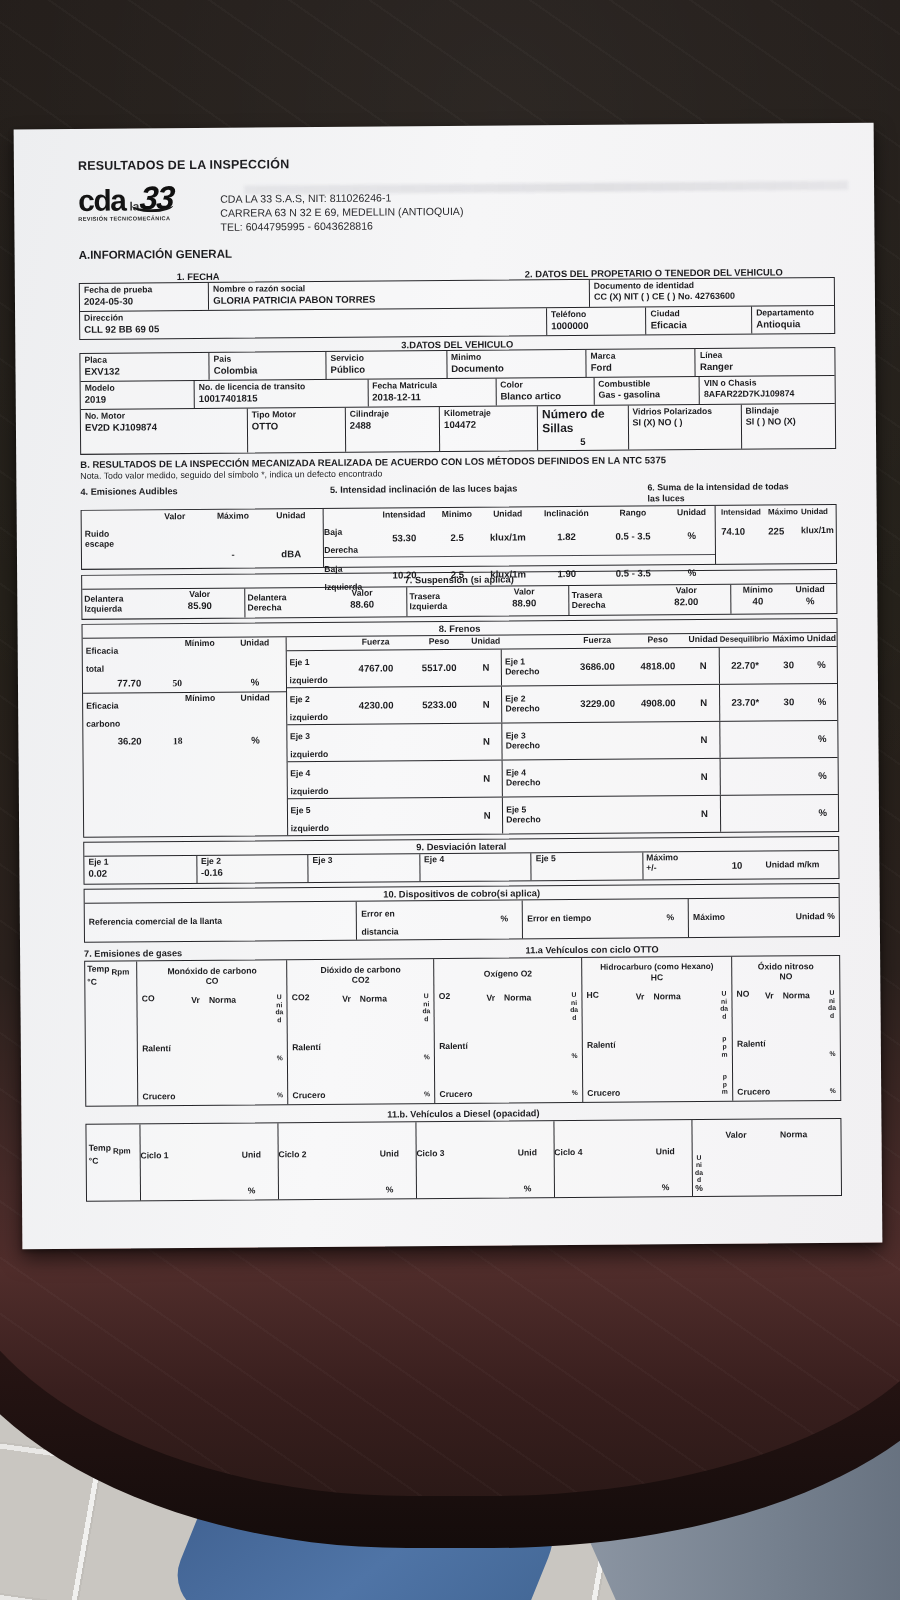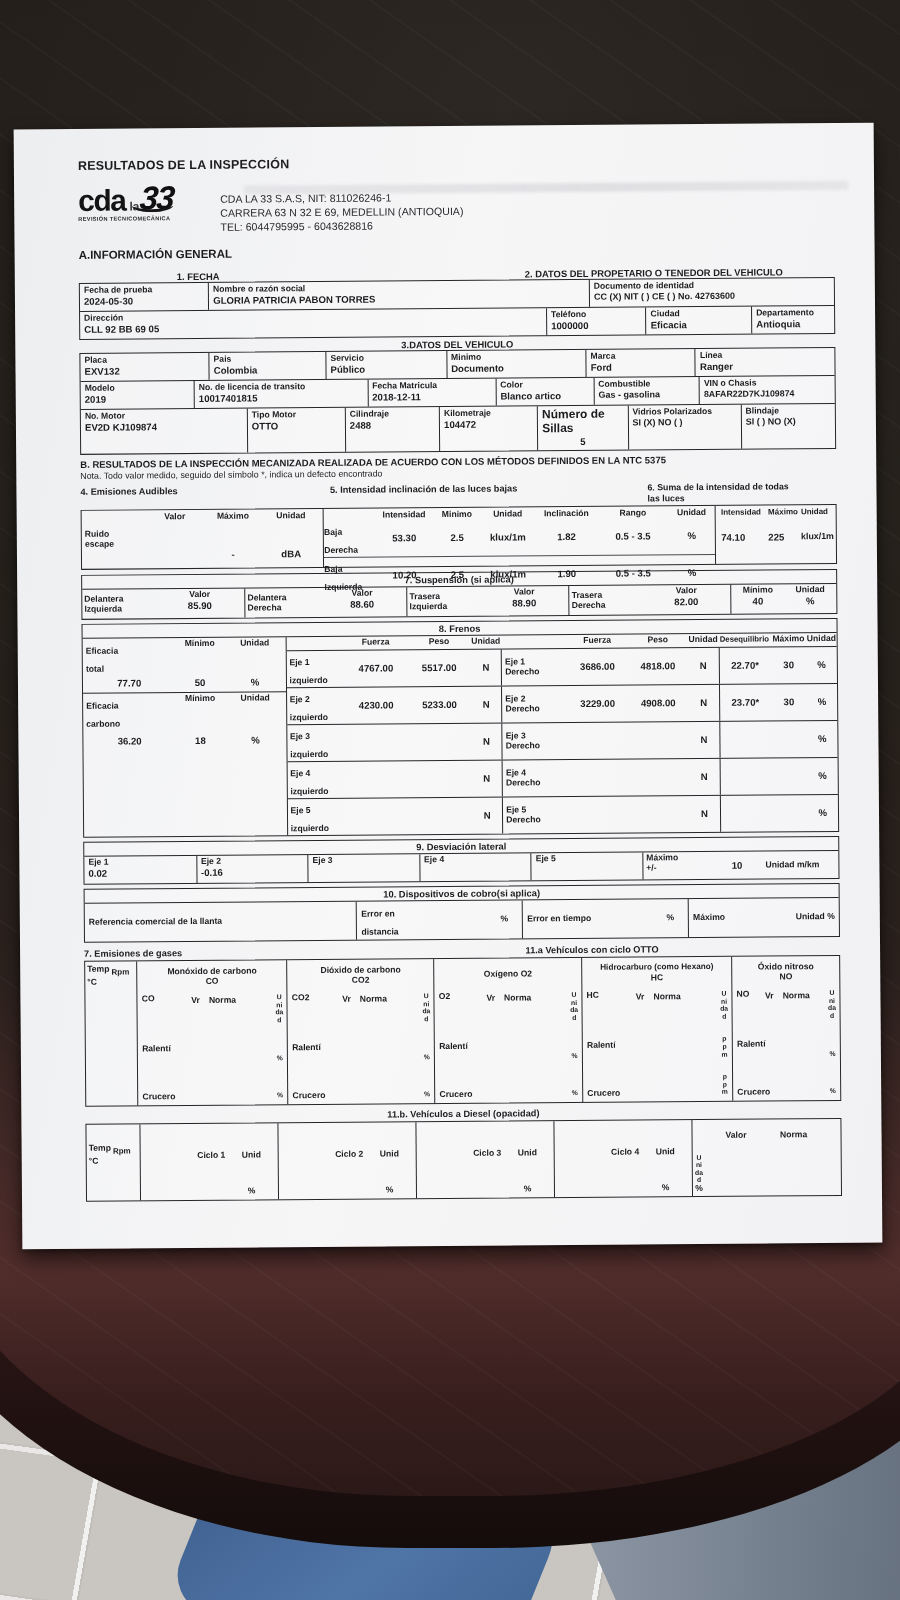--- a/index.html
+++ b/index.html
@@ -76,41 +76,41 @@
   .b4l{width:26%;display:flex;flex-direction:column;justify-content:center;}
   .b4col{flex:1;display:flex;flex-direction:column;text-align:center;}
   .b4col .vv{margin-top:auto;margin-bottom:6px;}
   .box5{width:52%;border-left:1.1px solid #26262a;display:flex;flex-direction:column;box-sizing:border-box;}
   .l5g{display:grid;grid-template-columns:13% 15% 12% 14% 16% 18% 12%;align-items:center;}
   .l5h{padding-top:2px;}
   .l5row{flex:1;}
   .l5row + .l5row{border-top:.9px solid #4a4a50;}
   .box6{flex:1;border-left:1.1px solid #26262a;display:flex;padding:2px 2px;box-sizing:border-box;}
   .b6col{display:flex;flex-direction:column;text-align:left;padding-left:3px;}
-  .b6col .vv{margin-top:15px;}
+  .b6col .vv{margin-top:9px;}
   
   .t7row{display:flex;min-height:29px;}
   .pair{display:flex;width:21.5%;border-left:1.1px solid #26262a;box-sizing:border-box;padding:1px 2px;}
   .pair:first-child{border-left:none;}
   .pl{width:46%;display:flex;flex-direction:column;justify-content:center;}
   .pv{flex:1;text-align:center;}
   .minu{flex:1;display:flex;border-left:1.1px solid #26262a;}
   .minu > div{flex:1;text-align:center;padding-top:1px;}
   
   .f8body{display:flex;}
   .f8left{width:27%;border-right:1.1px solid #26262a;box-sizing:border-box;display:flex;flex-direction:column;}
   .f8lt{height:54px;display:flex;flex-direction:column;padding:1px 3px;box-sizing:border-box;}
   .f8lb{height:60px;border-top:1.1px solid #26262a;display:flex;flex-direction:column;padding:1px 3px;box-sizing:border-box;}
   .f8lh{display:flex;}
   .f8lh span:nth-child(1){width:44%;}
   .f8lh span:nth-child(2){width:28%;text-align:center;}
   .f8lh span:nth-child(3){width:28%;text-align:center;}
   .f8lv{flex:1;display:flex;align-items:center;}
   .f8lv span:nth-child(1){width:44%;text-align:center;}
-  .f8lv span:nth-child(2){width:28%;text-align:center;}
+  .f8lv span:nth-child(2){width:28%;font-family:Liberation Serif, serif;}
   .f8lv span:nth-child(3){width:28%;text-align:center;}
   .f8right{flex:1;}
   .f8g{display:grid;grid-template-columns:10.5% 11.5% 11.5% 5.5% 12% 11% 11% 5.5% 9.5% 6.5% 5.5%;align-items:center;}
   .f8hdr{border-bottom:1.1px solid #26262a;padding:1px 0 2px;}
   .f8row{min-height:20px;}
   .f8row + .f8row{border-top:1.1px solid #26262a;}
   .f8g .bl{border-left:1.1px solid #26262a;align-self:stretch;display:flex;flex-direction:column;justify-content:center;}
   .f8g .num{text-align:center;}
   .ejelab{padding-left:3px;}
   .nw{white-space:nowrap;}
@@ -140,21 +140,21 @@
   .g-main{flex:1;display:flex;flex-direction:column;justify-content:space-between;}
   .g-symrow{display:flex;align-items:flex-start;}
   .g-vr{display:flex;gap:9px;margin:2px auto 0;}
   .g-unit{width:13px;display:flex;flex-direction:column;align-items:center;justify-content:space-between;padding:0 1px 2px 0;}
   .vtext{font-size:6.8px;line-height:1.12;width:8px;word-break:break-all;text-align:center;font-weight:bold;}
   
   .hdr11b{text-align:center;font-size:9.2px;font-weight:bold;margin-top:5px;}
   .t11b{display:flex;margin-top:2px;height:76px;}
   .d-group{display:flex;flex-direction:column;}
   .d-top{flex:1;display:flex;align-items:center;}
-  .d-ciclo{flex:1;text-align:right;}
+  .d-ciclo{flex:1;text-align:left;}
   .d-unid{width:38%;text-align:center;}
   .d-pct{margin-left:auto;width:38%;text-align:center;padding-bottom:3px;}
   .d-vmain{flex:1;display:flex;align-items:center;justify-content:space-evenly;}
   .d-vunit{width:13px;display:flex;flex-direction:column;align-items:center;justify-content:space-between;padding:2px 1px 2px 0;}
 </style>
 </head>
 <body>
 
 <div class="scene">
   <div class="floor"></div>

